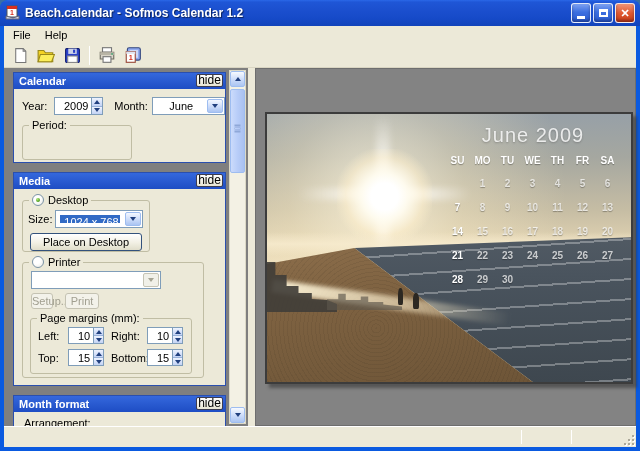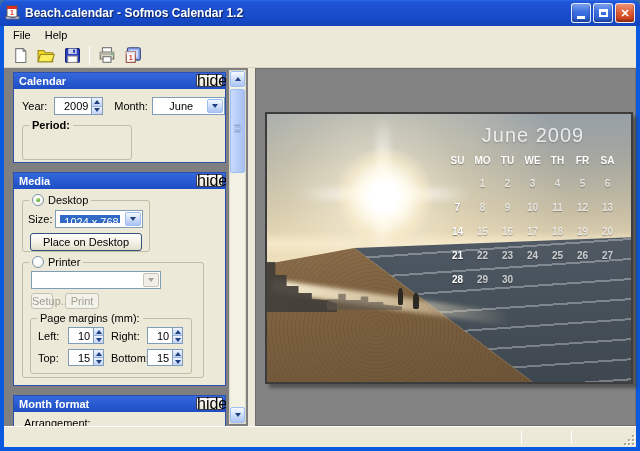--- a/index.html
+++ b/index.html
@@ -50,21 +50,21 @@
   
   .sections{ position:absolute; left:9px; top:4px; width:213px; bottom:0; overflow:hidden; }
   .card{ border:1px solid #2a4fae; background:#ECE9D8; margin-bottom:9px; position:relative; }
   .card-header{
     height:16px; background:linear-gradient(180deg,#3568dd,#1e4dc4);
     color:#fff; font-weight:bold; font-size:11px; line-height:16px; padding-left:5px; position:relative;
   }
   .hide-btn{
     position:absolute; right:2px; top:1px; width:27px; height:13px; line-height:11px;
     background:linear-gradient(180deg,#ffffff,#e7e4d3); border:1px solid #3c3c50; border-radius:2px;
-    color:#000; font-weight:normal; font-size:16px; text-align:center; cursor:pointer;
+    color:#000; font-weight:normal; font-size:12px; text-align:center; cursor:pointer;
   }
   .gbox{ border:1px solid #c0bda4; border-radius:3px; position:relative; }
   .gbox>.legend{ position:absolute; top:-7px; left:6px; background:#ECE9D8; padding:0 3px; line-height:12px; display:flex; align-items:center; gap:4px;}
   .row{ display:flex; align-items:center; }
   
   .numwrap{ display:inline-flex; border:1px solid #7F9DB9; background:#fff; height:18px; }
   .numbox{ border:0; outline:0; width:100%; height:100%; font:11px "Liberation Sans",sans-serif; text-align:right; padding-right:3px; background:#fff;}
   .spinbtns{ display:flex; flex-direction:column; width:14px; border-left:1px solid #7F9DB9; }
   .sb{ flex:1; background:linear-gradient(180deg,#eef3fe,#c3d3f5); display:flex; align-items:center; justify-content:center; cursor:pointer; }
   .sb+.sb{ border-top:1px solid #98b1d9; }
@@ -246,21 +246,21 @@
                 </span>
               </span>
               <span style="margin-left:11px; width:40px;">Month:</span>
               <span class="combo" style="width:76px;">
                 <span class="val">June</span>
                 <span class="drop">
                     <i class="tri-dn"></i>
                   </span>
               </span>
             </div>
-            <div class="gbox" style="width:110px; height:35px; margin-top:10px;font-weight:bold;">
+            <div class="gbox" style="width:110px; height:35px; margin-top:10px;">
               <span class="legend">Period:</span>
             </div>
           </div>
         </div>
 
         <div class="card" style="height:214px;">
           <div class="card-header">
             <span>Media</span>
             <span class="hide-btn">hide</span>
           </div>

